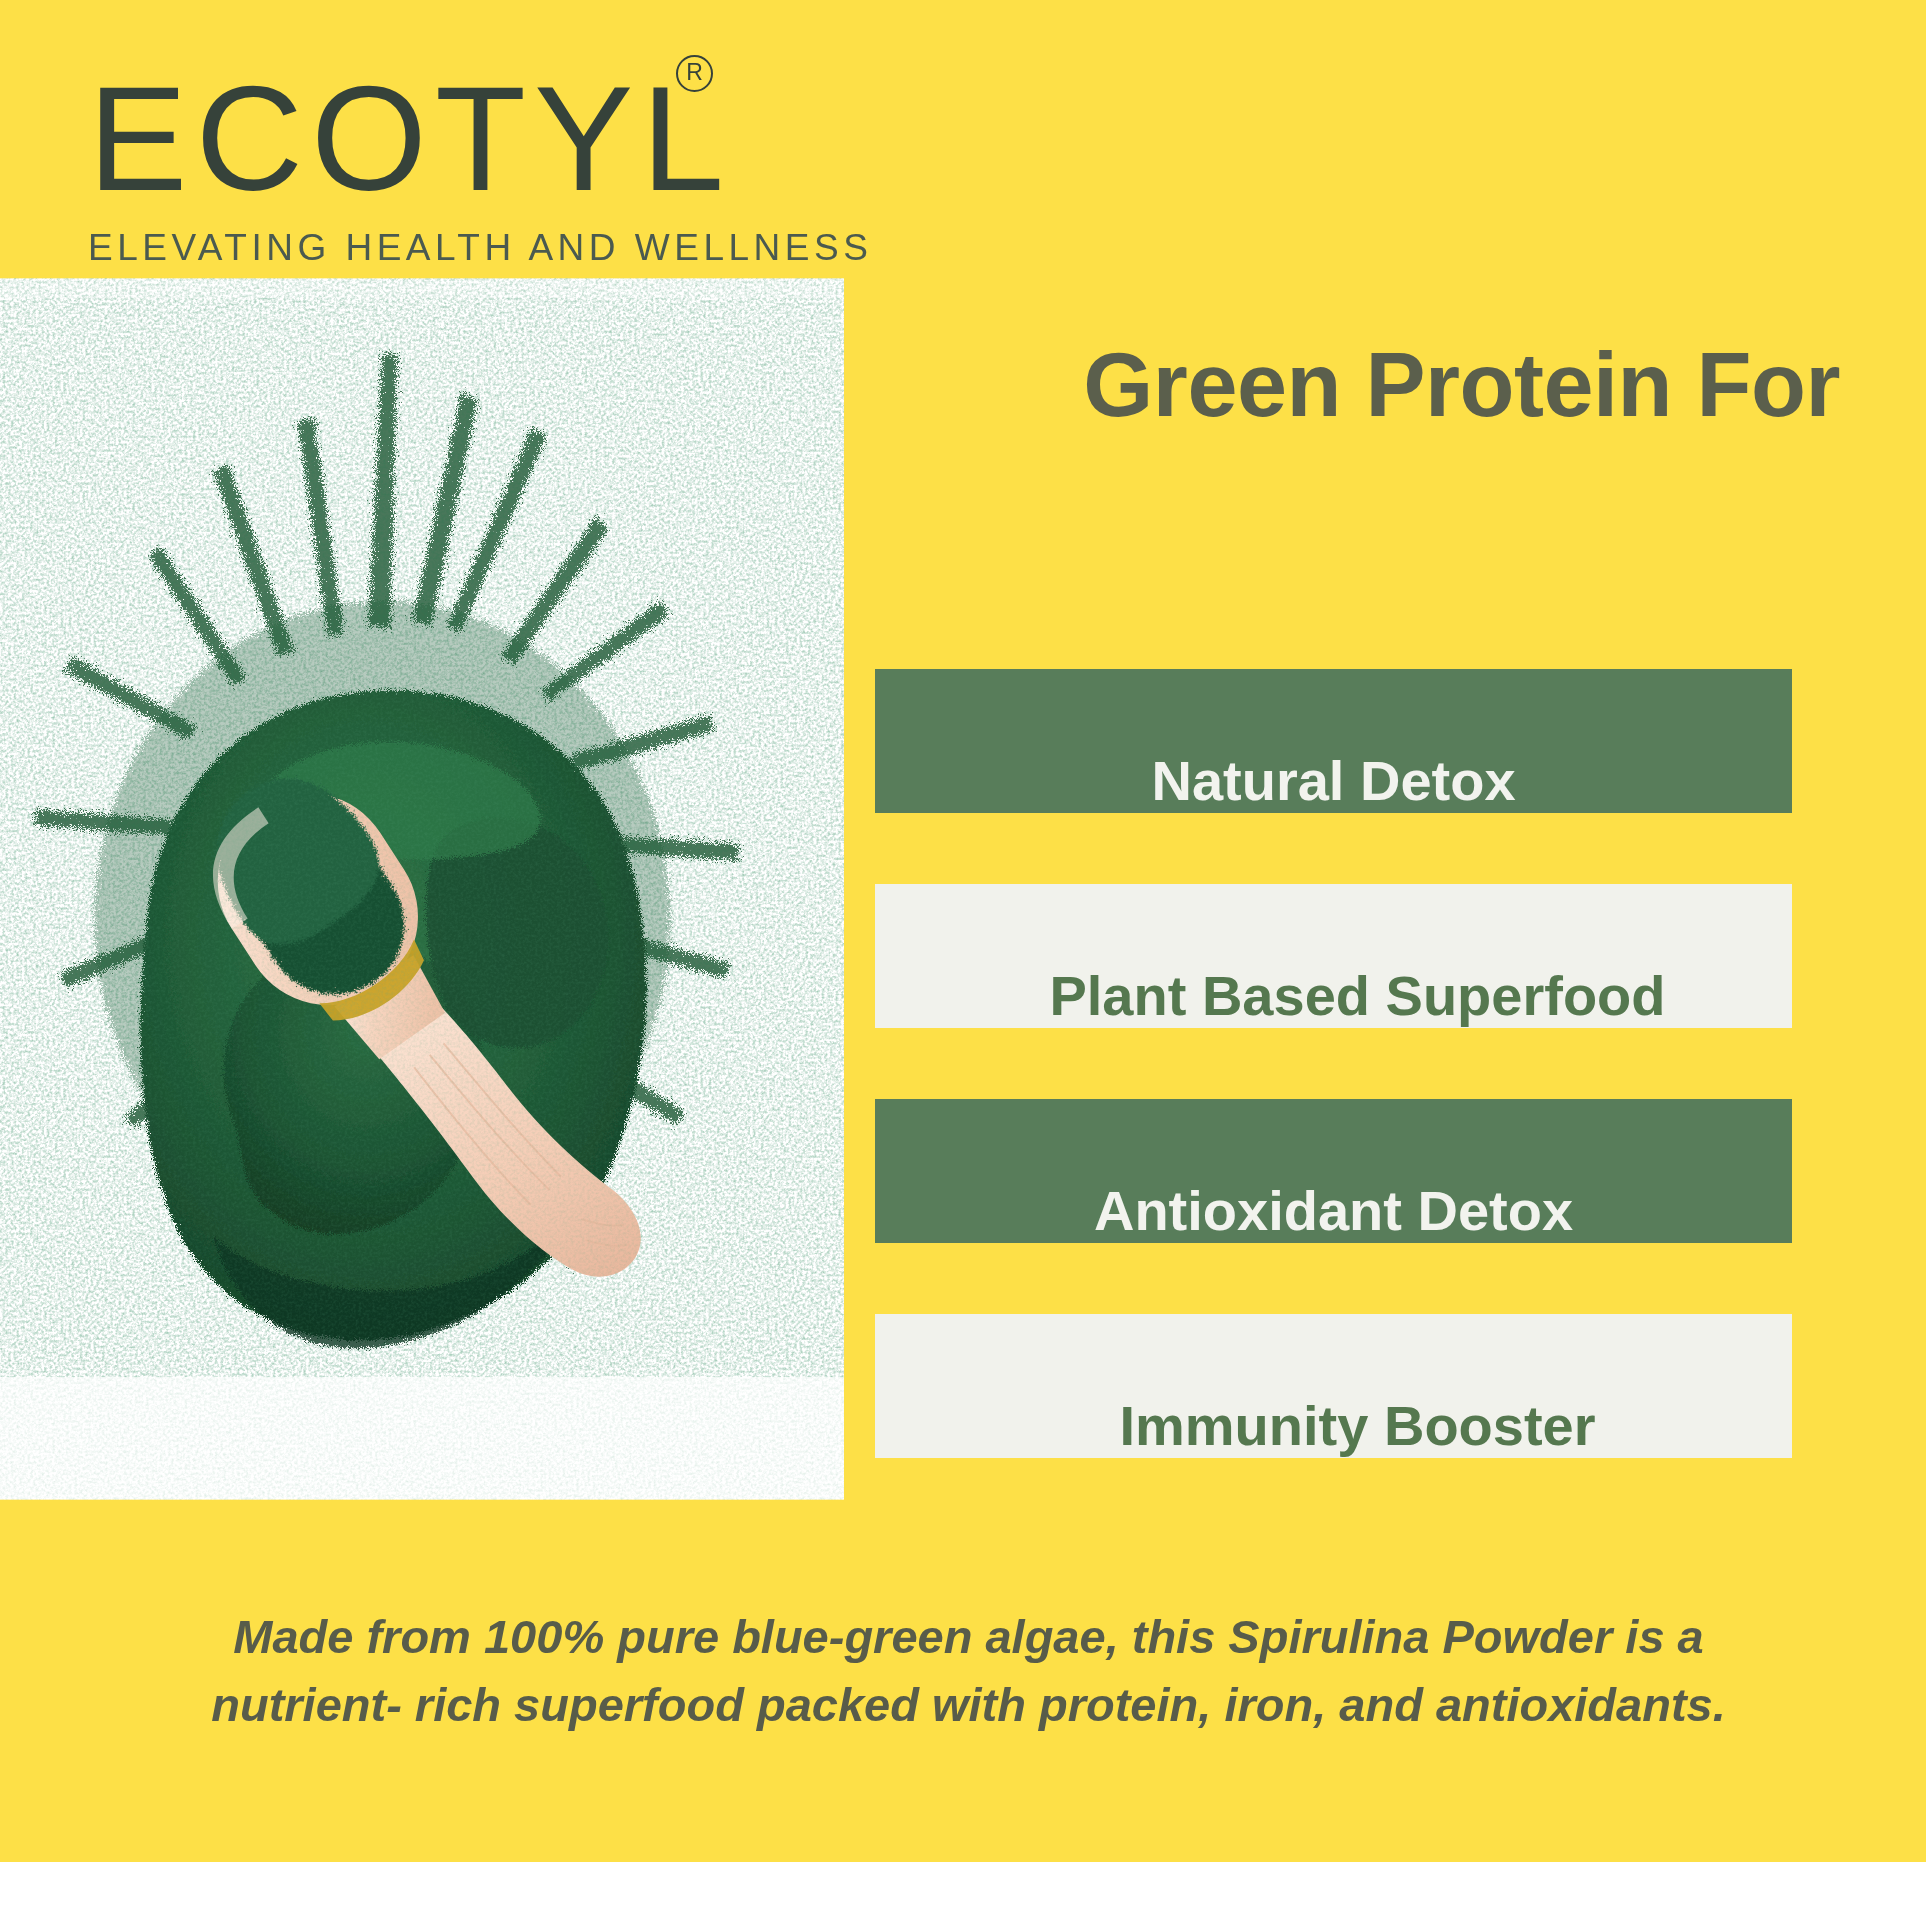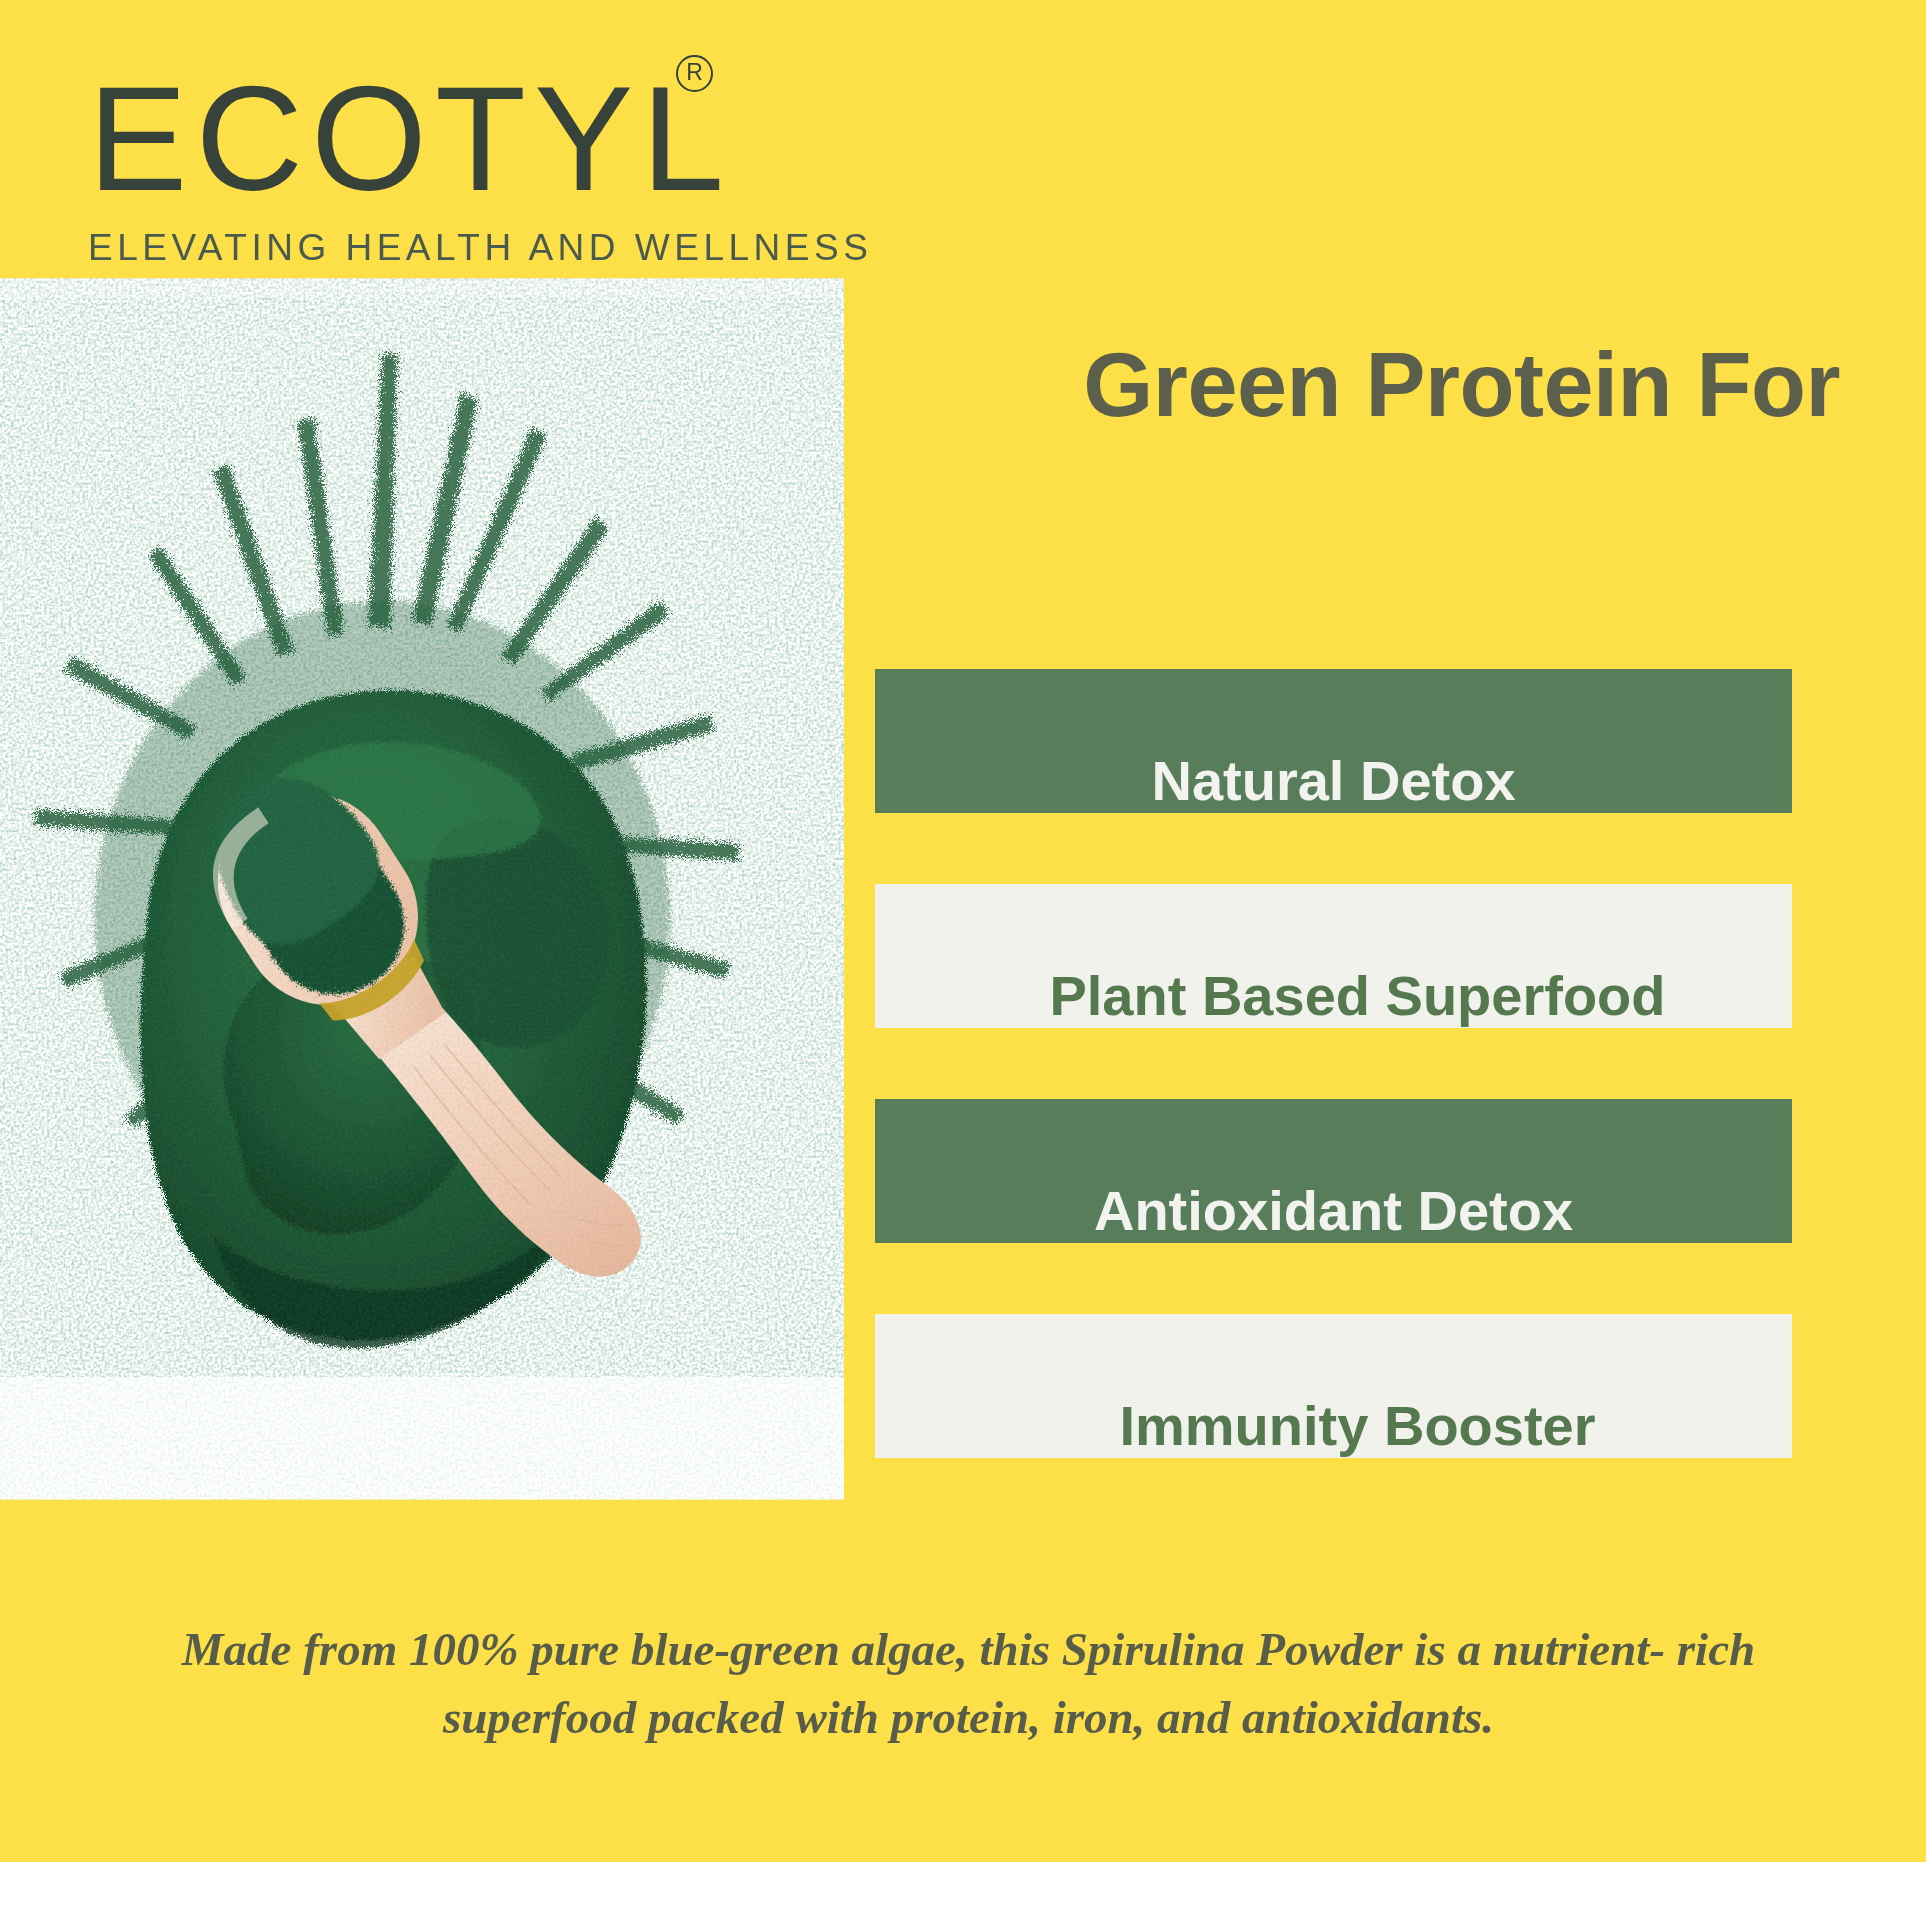--- a/index.html
+++ b/index.html
@@ -110,27 +110,26 @@
   }
   .feature-gap { height: 71px; }
 
   
   .description {
     position: absolute;
     left: 164px;
     top: 1603px;
     width: 1609px;
     text-align: center;
-    font-family: Liberation Serif, serif;
+    font-family: Liberation Sans, sans-serif;
     font-style: italic;
     font-weight: 700;
     font-size: 47px;
     line-height: 1.44;
     color: #585C4A;
-    margin-top: 13px;
   }
 
   
   .product-art {
     position: absolute;
     left: 0px;
     top: 278px;
     width: 844px;
     height: 1222px;
   }

